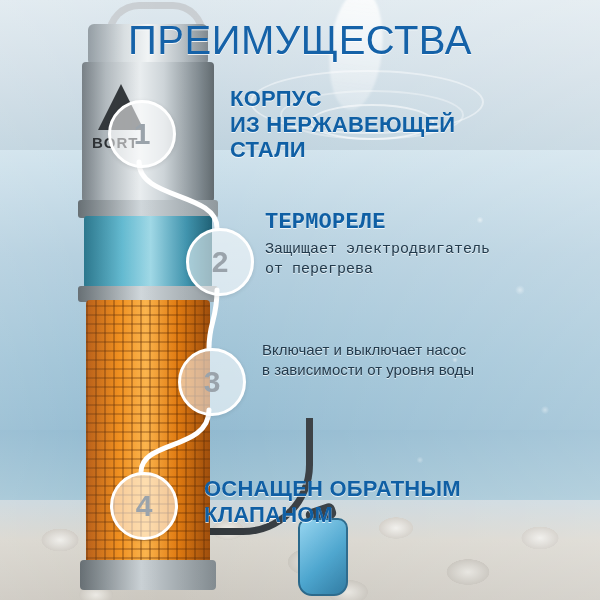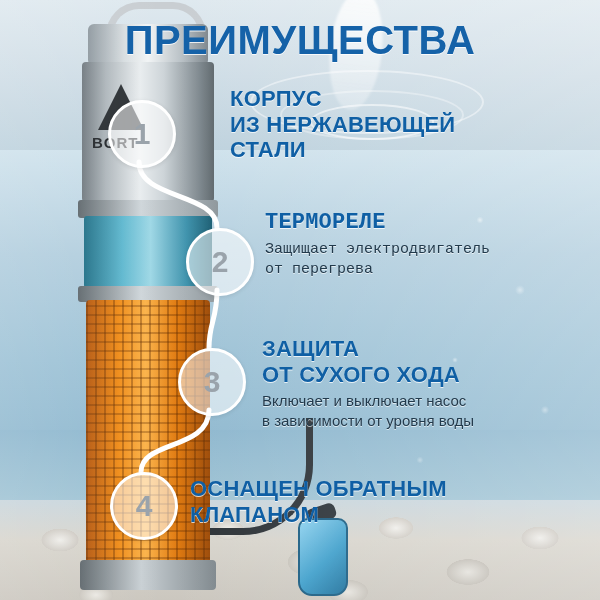--- a/index.html
+++ b/index.html
@@ -206,21 +206,21 @@
   }
 
   
   .title {
     position: absolute;
     left: 0; top: 18px;
     width: 600px;
     text-align: center;
     color: #1562a8;
     font-size: 40px;
-    font-weight: bold;
+    font-weight: normal;
     letter-spacing: 0.5px;
     text-shadow: 0 1px 0 rgba(255,255,255,0.8);
   }
 
   
   .connector {
     position: absolute;
     left: 0; top: 0;
     width: 600px; height: 600px;
     pointer-events: none;
@@ -259,21 +259,21 @@
   .f-sub {
     margin-top: 4px;
     color: #223a4c;
     font-size: 15px;
     line-height: 1.35;
     text-shadow: 0 1px 0 rgba(255,255,255,0.65);
   }
   .f1 { left: 190px; top: 86px;  width: 250px; margin-left: 40px; }
   .f2 { left: 265px; top: 210px; width: 290px; font-family: Liberation Mono, monospace; }
   .f3 { left: 262px; top: 336px; width: 300px; }
-  .f4 { left: 190px; top: 476px; width: 300px; }
+  .f4 { left: 204px; top: 476px; width: 300px; }
 </style>
 </head>
 <body>
 
 <div class="poster">
 
   <div class="bg-sky"></div>
   <div class="bg-water"></div>
   <div class="bg-deep"></div>
   <div class="bg-pebbles"></div>
@@ -319,21 +319,20 @@
     <div class="f-head">КОРПУС<br>ИЗ НЕРЖАВЕЮЩЕЙ<br>СТАЛИ</div>
     <div class="f-sub"></div>
   </div>
 
   <div class="feature f2">
     <div class="f-head">ТЕРМОРЕЛЕ</div>
     <div class="f-sub">Защищает электродвигатель<br>от перегрева</div>
   </div>
 
   <div class="feature f3">
-    <div class="f-head">ЗАЩИТА<br>ОТ СУХОГО ХОДА</div>
     <div class="f-sub">Включает и выключает насос<br>в зависимости от уровня воды</div>
   </div>
 
   <div class="feature f4">
     <div class="f-head">ОСНАЩЕН ОБРАТНЫМ<br>КЛАПАНОМ</div>
     <div class="f-sub"></div>
   </div>
 
 </div>
 

